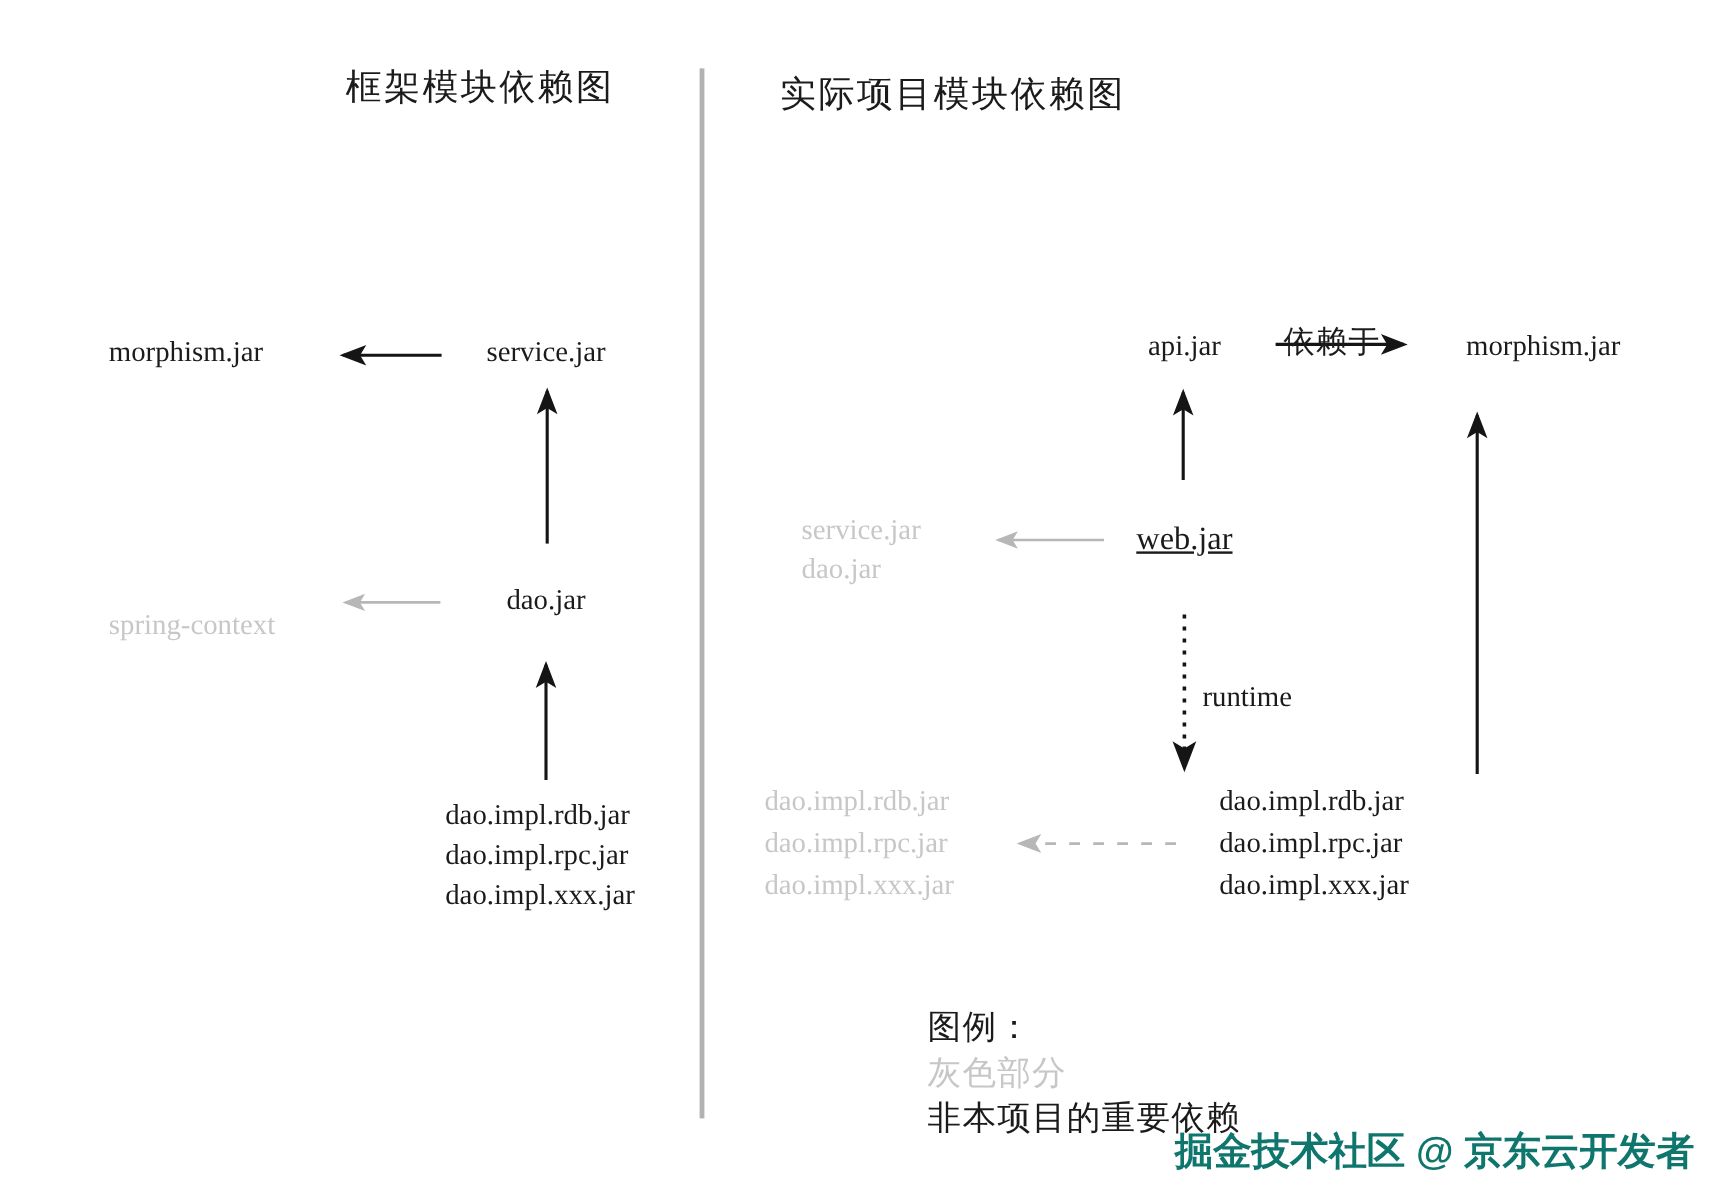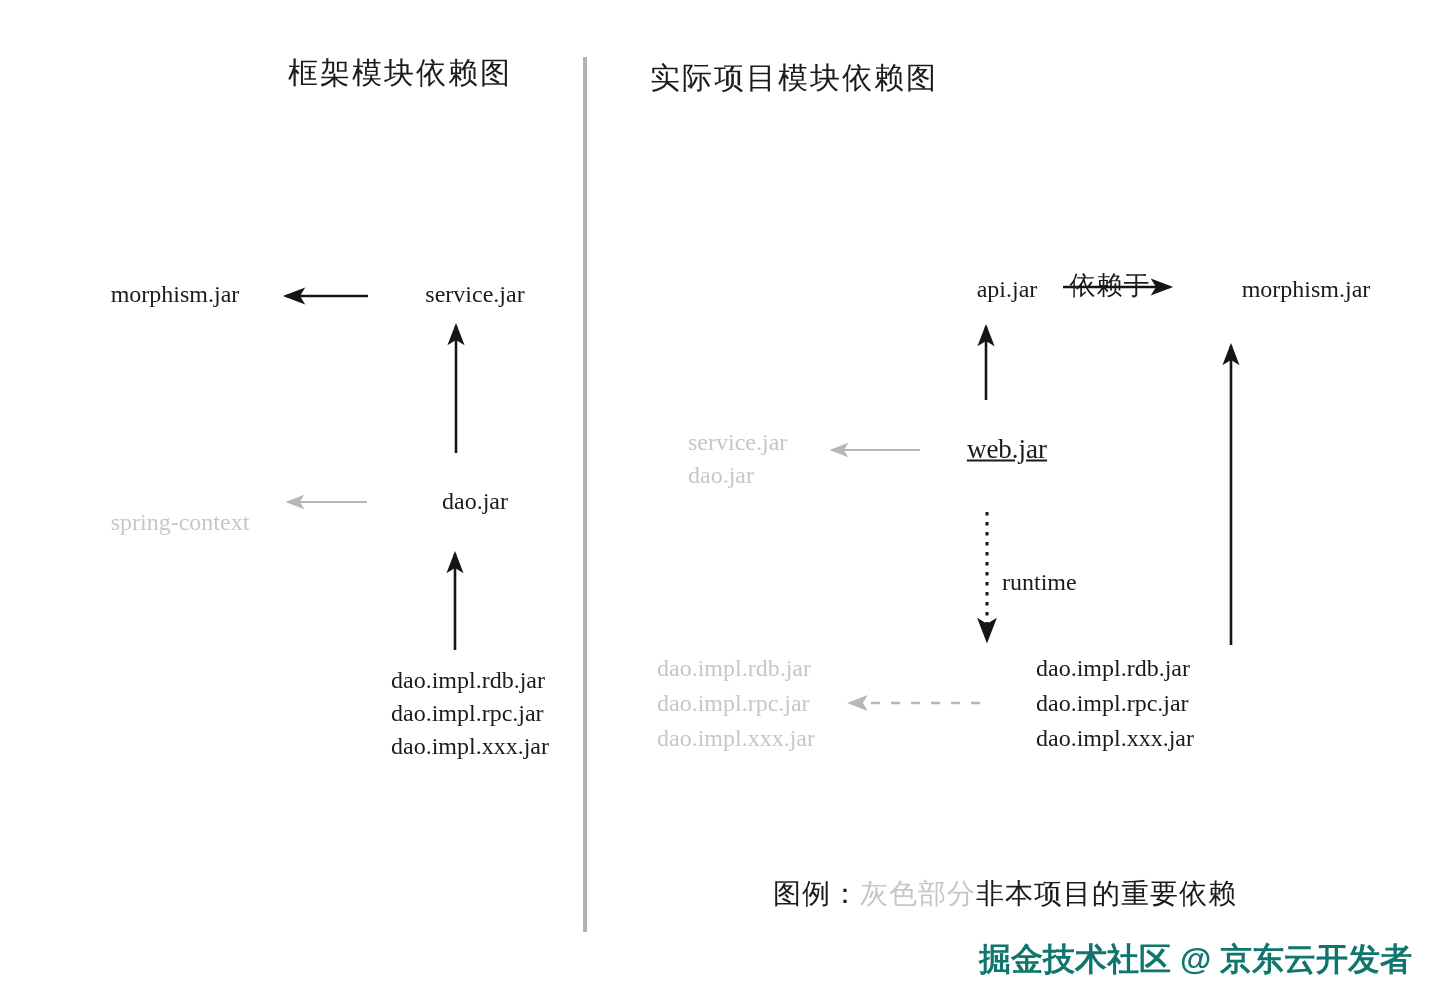--- a/index.html
+++ b/index.html
@@ -20,41 +20,41 @@
   .center { transform: translate(-50%, -50%); text-align: center; }
   .vcenter { transform: translateY(-50%); }
   .cjk-title {
     font-size: 30px;
     letter-spacing: 2px;
     color: #1b1b1b;
   }
   .node {
     font-size: 24px;
     color: #1b1b1b;
-    margin-left: 20px;
   }
   .node-big { font-size: 27px; text-decoration: underline; }
   .gray-text { color: #c7c7c7; }
   .stack { line-height: 33px; }
   .stack-wide { line-height: 35px; }
   .edge-label-cjk { font-size: 26px; letter-spacing: 1px; margin-top: 28px; }
   .edge-label-en { font-size: 24px; }
   #divider {
     position: absolute;
     left: 583px;
     top: 57px;
     width: 4px;
     height: 875px;
     background: #b2b2b2;
   }
   #legend-row {
     display: flex;
     align-items: baseline;
     font-size: 28px;
     letter-spacing: 1px;
+    flex-direction: column;
   }
   #legend-row .gap { }
   #watermark {
     font-size: 32px;
     font-weight: bold;
     color: #0f766e;
     text-shadow: 2px 2px 0 #ffffff, 1px 1px 0 #e8e8e8;
     font-family: "Liberation Sans", "DejaVu Sans", sans-serif;
   }
   svg.arrow-layer {

